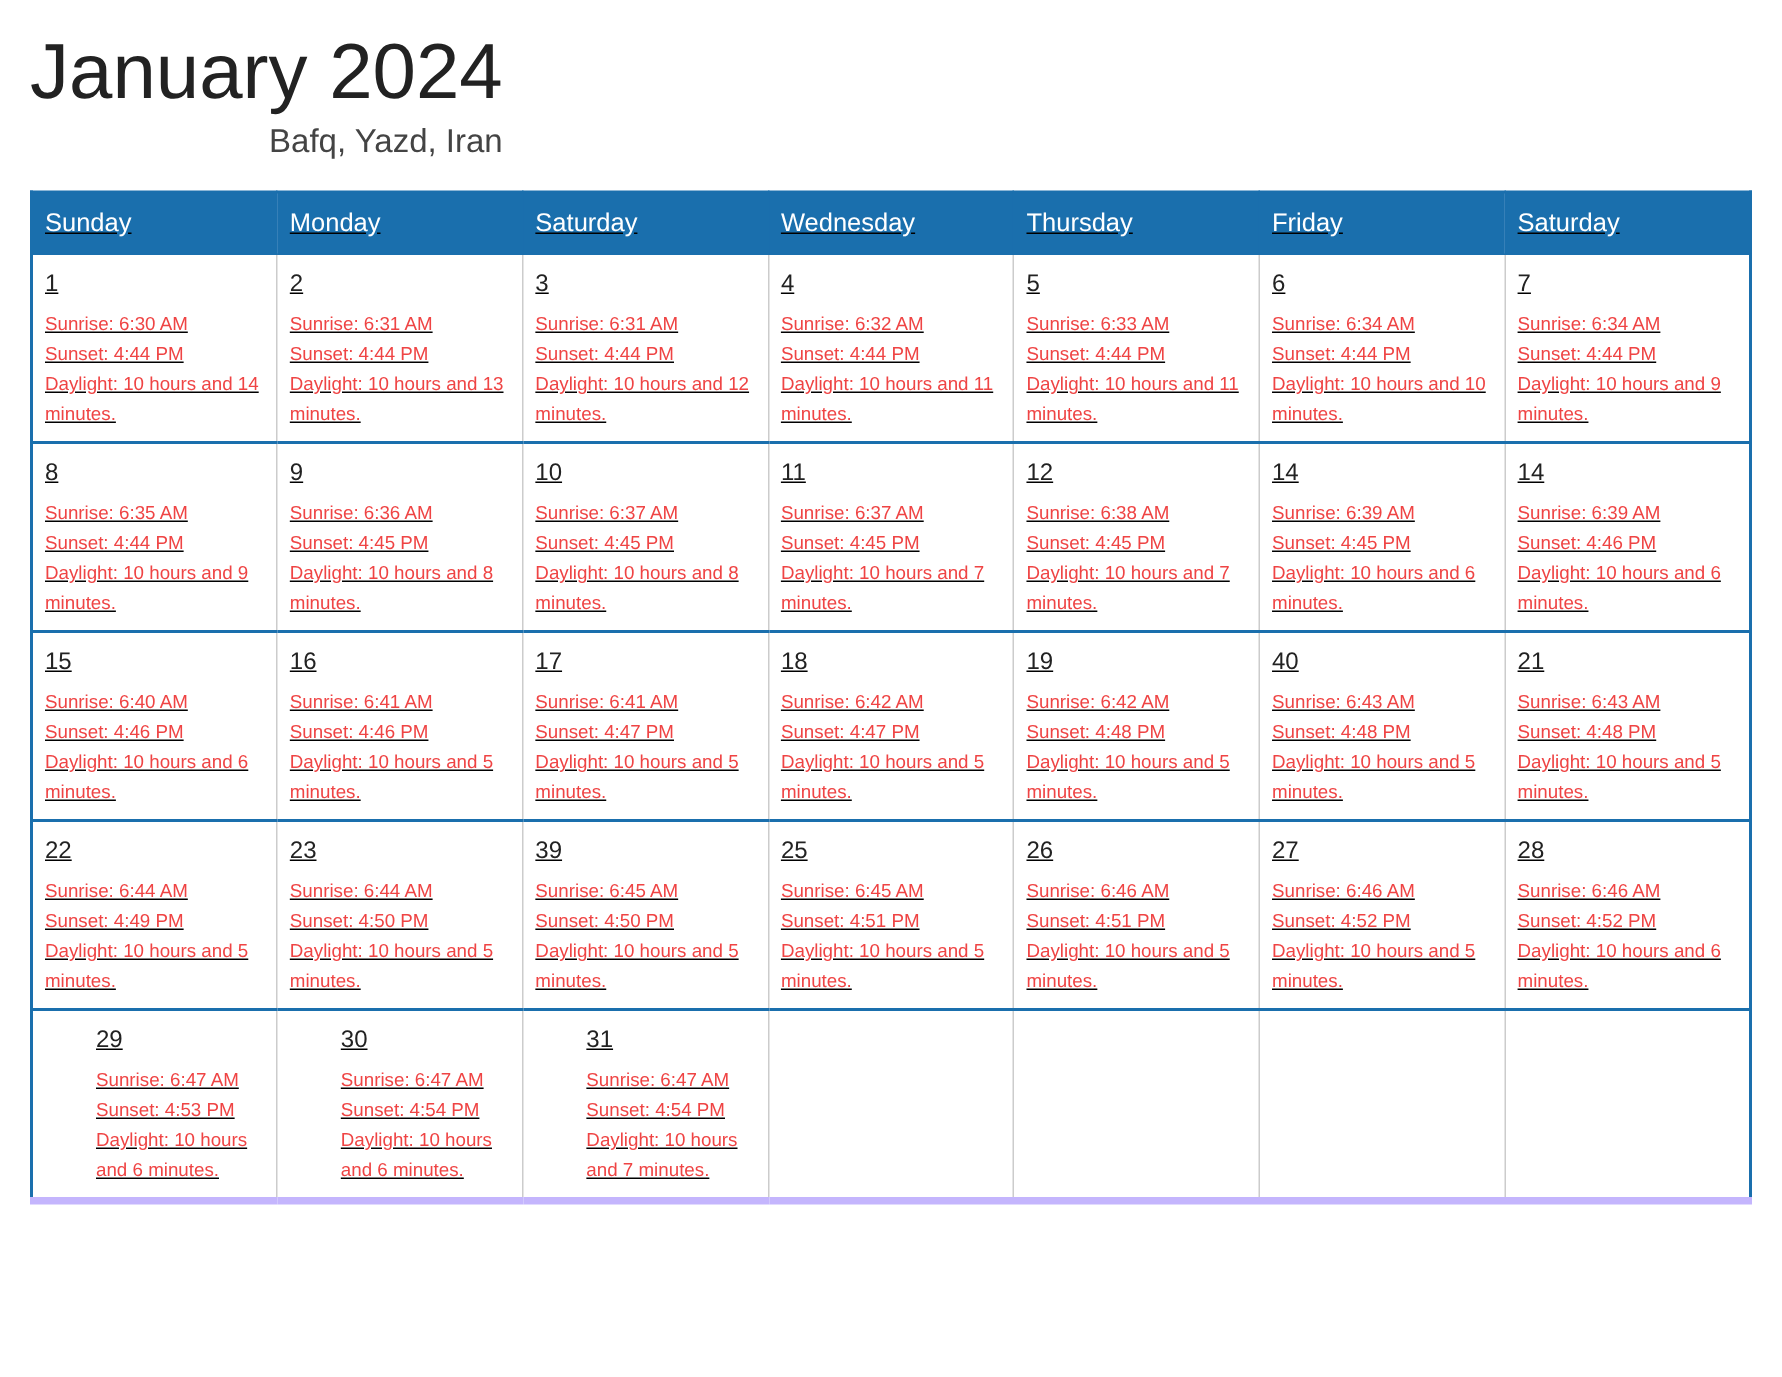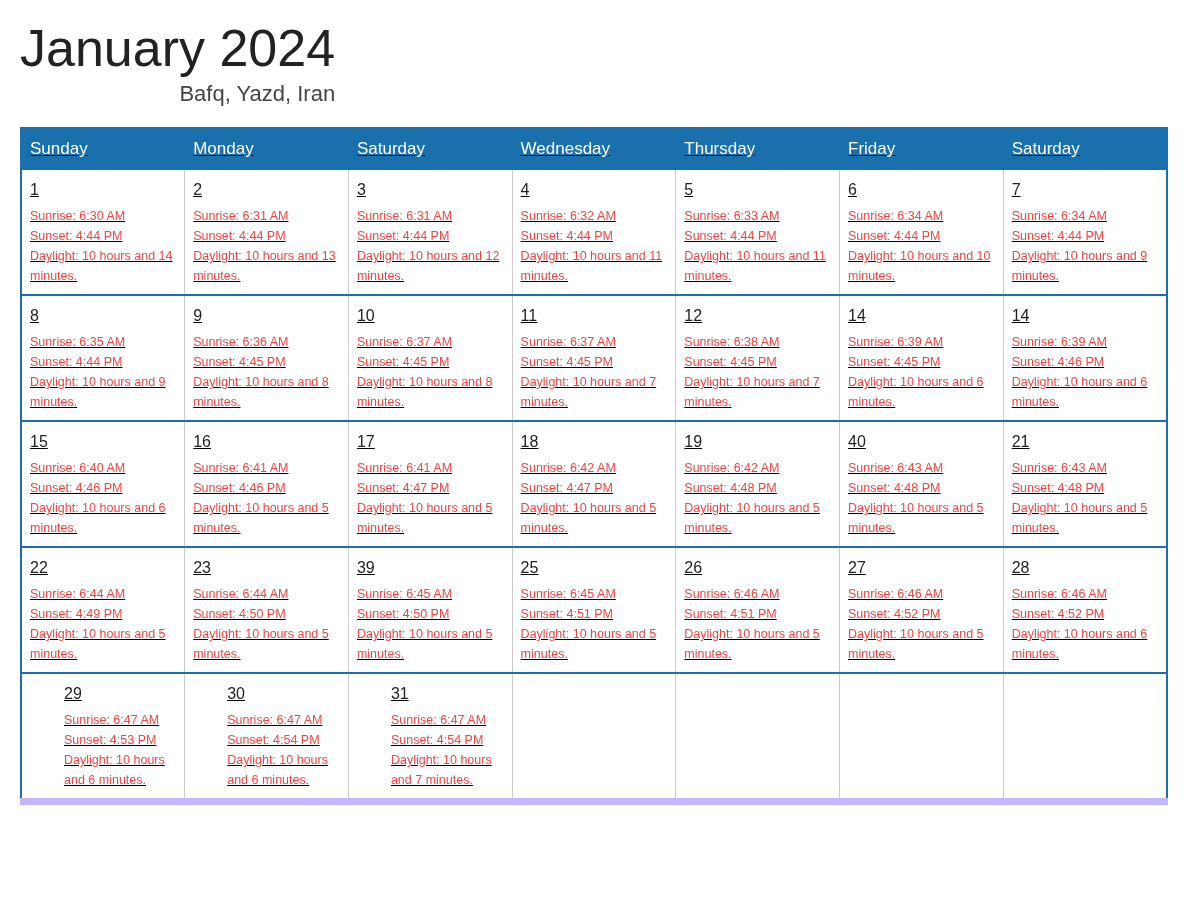--- a/index.html
+++ b/index.html
@@ -80,21 +80,21 @@
       padding: 8px 8px;
       border: 1px solid #ccc;
       border-bottom: 2px solid #1a6fad;
       width: 14.28%;
       min-height: 110px;
       font-size: 13px;
       color: #333;
       line-height: 1.5;
     }
     .calendar tr:last-child td {
-      border-bottom: 7px solid #c4b5fd;
+      border-bottom: 5px solid #c4b5fd;
       padding-left: 42px;
     }
     .day-number {
       font-size: 16px;
       font-weight: normal;
       color: #222;
       display: block;
       margin-bottom: 4px;
     }
     .day-info {

